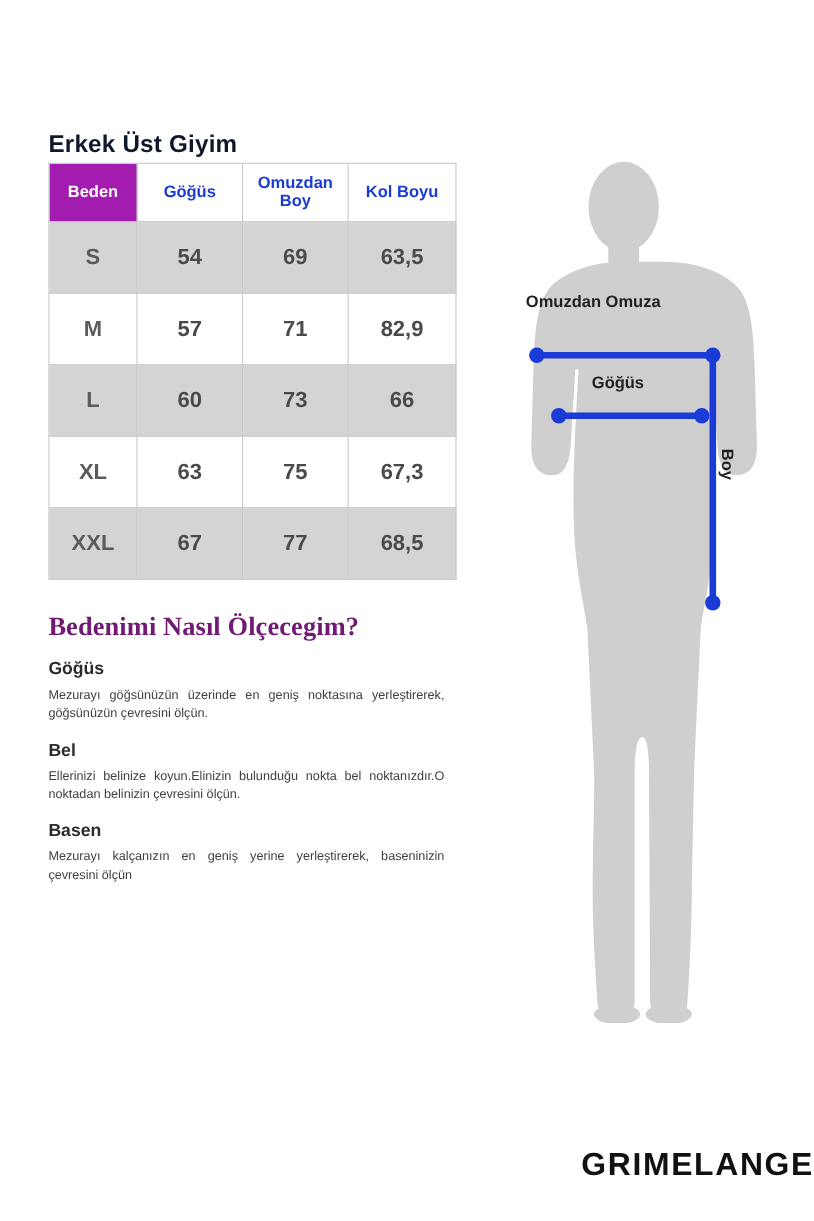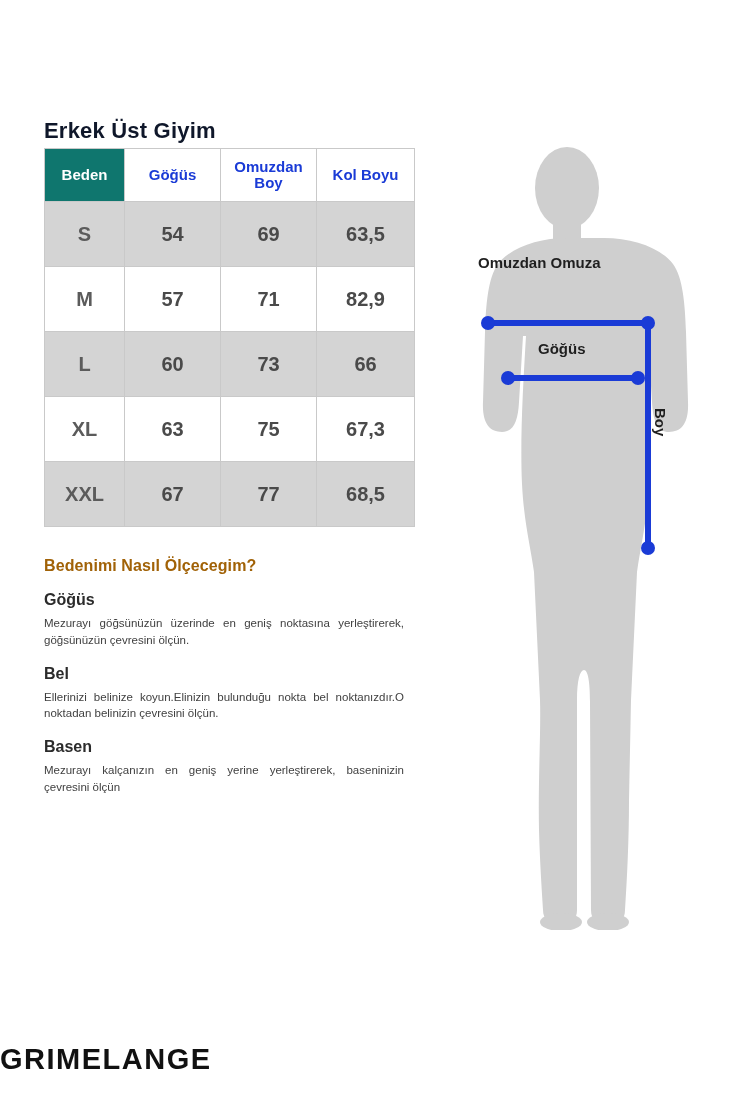--- a/index.html
+++ b/index.html
@@ -62,21 +62,21 @@
   }
   table.size-table thead th {
     background: #ffffff;
     color: #1a3bd6;
     font-size: 15px;
     height: 46px;
     padding: 3px 2px;
     line-height: 1.12;
   }
   table.size-table thead th.beden-head {
-    background: #0f766e;
+    background: #a21caf;
     color: #ffffff;
   }
   table.size-table tbody td {
     height: 62px;
     font-size: 20px;
     color: #4a4a4a;
   }
   table.size-table tbody td.size-label {
     color: #5b5b5b;
   }
@@ -89,25 +89,26 @@
   col.c1 { width: 80px; }
   col.c2 { width: 96px; }
   col.c3 { width: 96px; }
   col.c4 { width: 98px; }
 
   
   .howto {
     margin-top: 30px;
   }
   .howto-title {
-    font-size: 16px;
-    font-weight: bold;
-    color: #a16207;
+    font-size: 24px;
+    font-weight: bold;
+    color: #701a75;
     margin: 0 0 16px 0;
     letter-spacing: 0.1px;
+    font-family: Liberation Serif, serif;
   }
   .howto-item { margin-bottom: 16px; }
   .howto-item h4 {
     font-size: 16px;
     font-weight: bold;
     color: #2b2b2b;
     margin: 0 0 6px 0;
   }
   .howto-item p {
     font-size: 11.5px;
@@ -130,36 +131,36 @@
     position: absolute;
     left: 0; top: 0;
   }
   .fig-label {
     position: absolute;
     font-size: 15px;
     font-weight: bold;
     color: #1f1f1f;
     white-space: nowrap;
   }
-  .fig-label.shoulder { left: 48px; top: 114px; text-align: right; }
+  .fig-label.shoulder { left: 48px; top: 126px; text-align: right; }
   .fig-label.chest { left: 108px; top: 200px; }
   .fig-label.height {
     left: 222px;
     top: 268px;
     writing-mode: vertical-rl;
     text-orientation: mixed;
   }
 
   
   .footer-logo {
     position: absolute;
     left: 0;
     right: 0;
     top: 1043px;
-    text-align: left;
+    text-align: right;
     font-size: 29px;
     font-weight: bold;
     letter-spacing: 1.5px;
     color: #111111;
   }
 </style>
 </head>
 <body>
 
 <div class="page">

